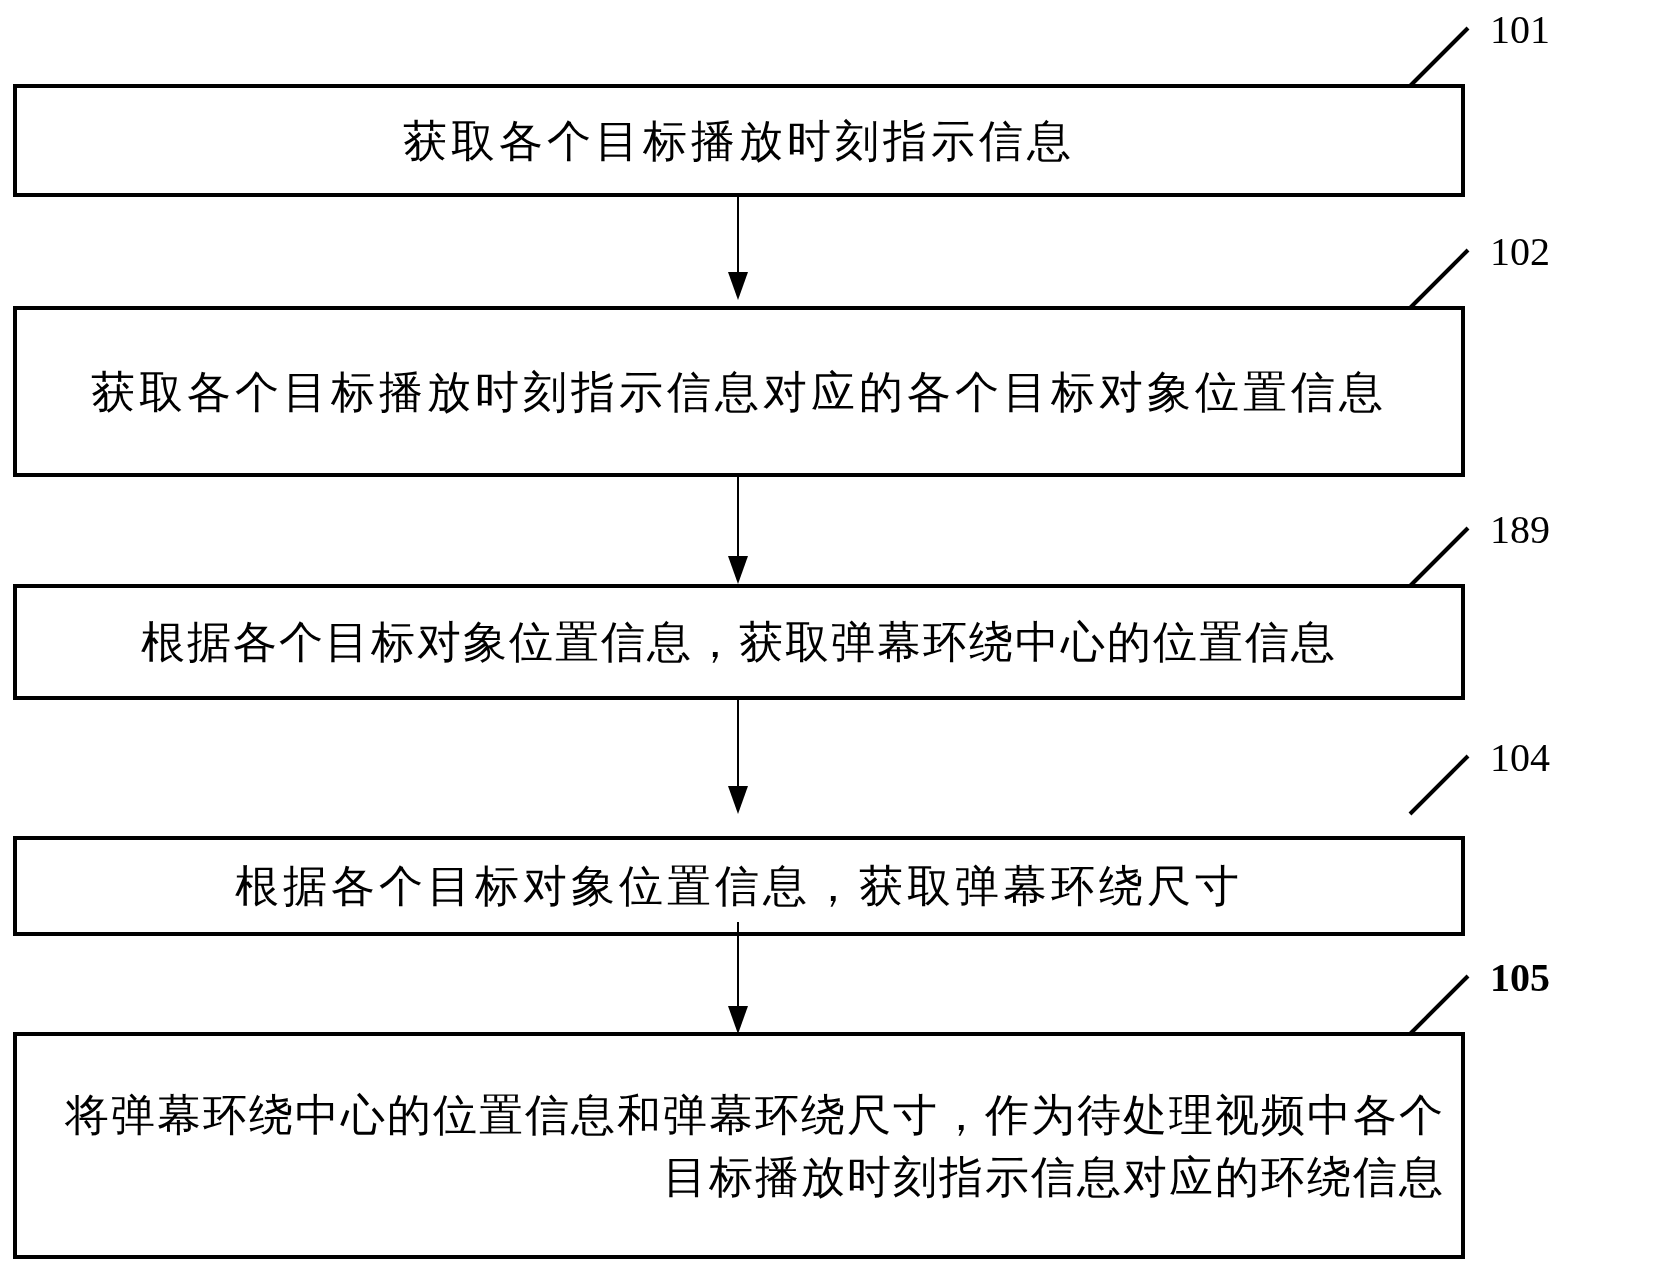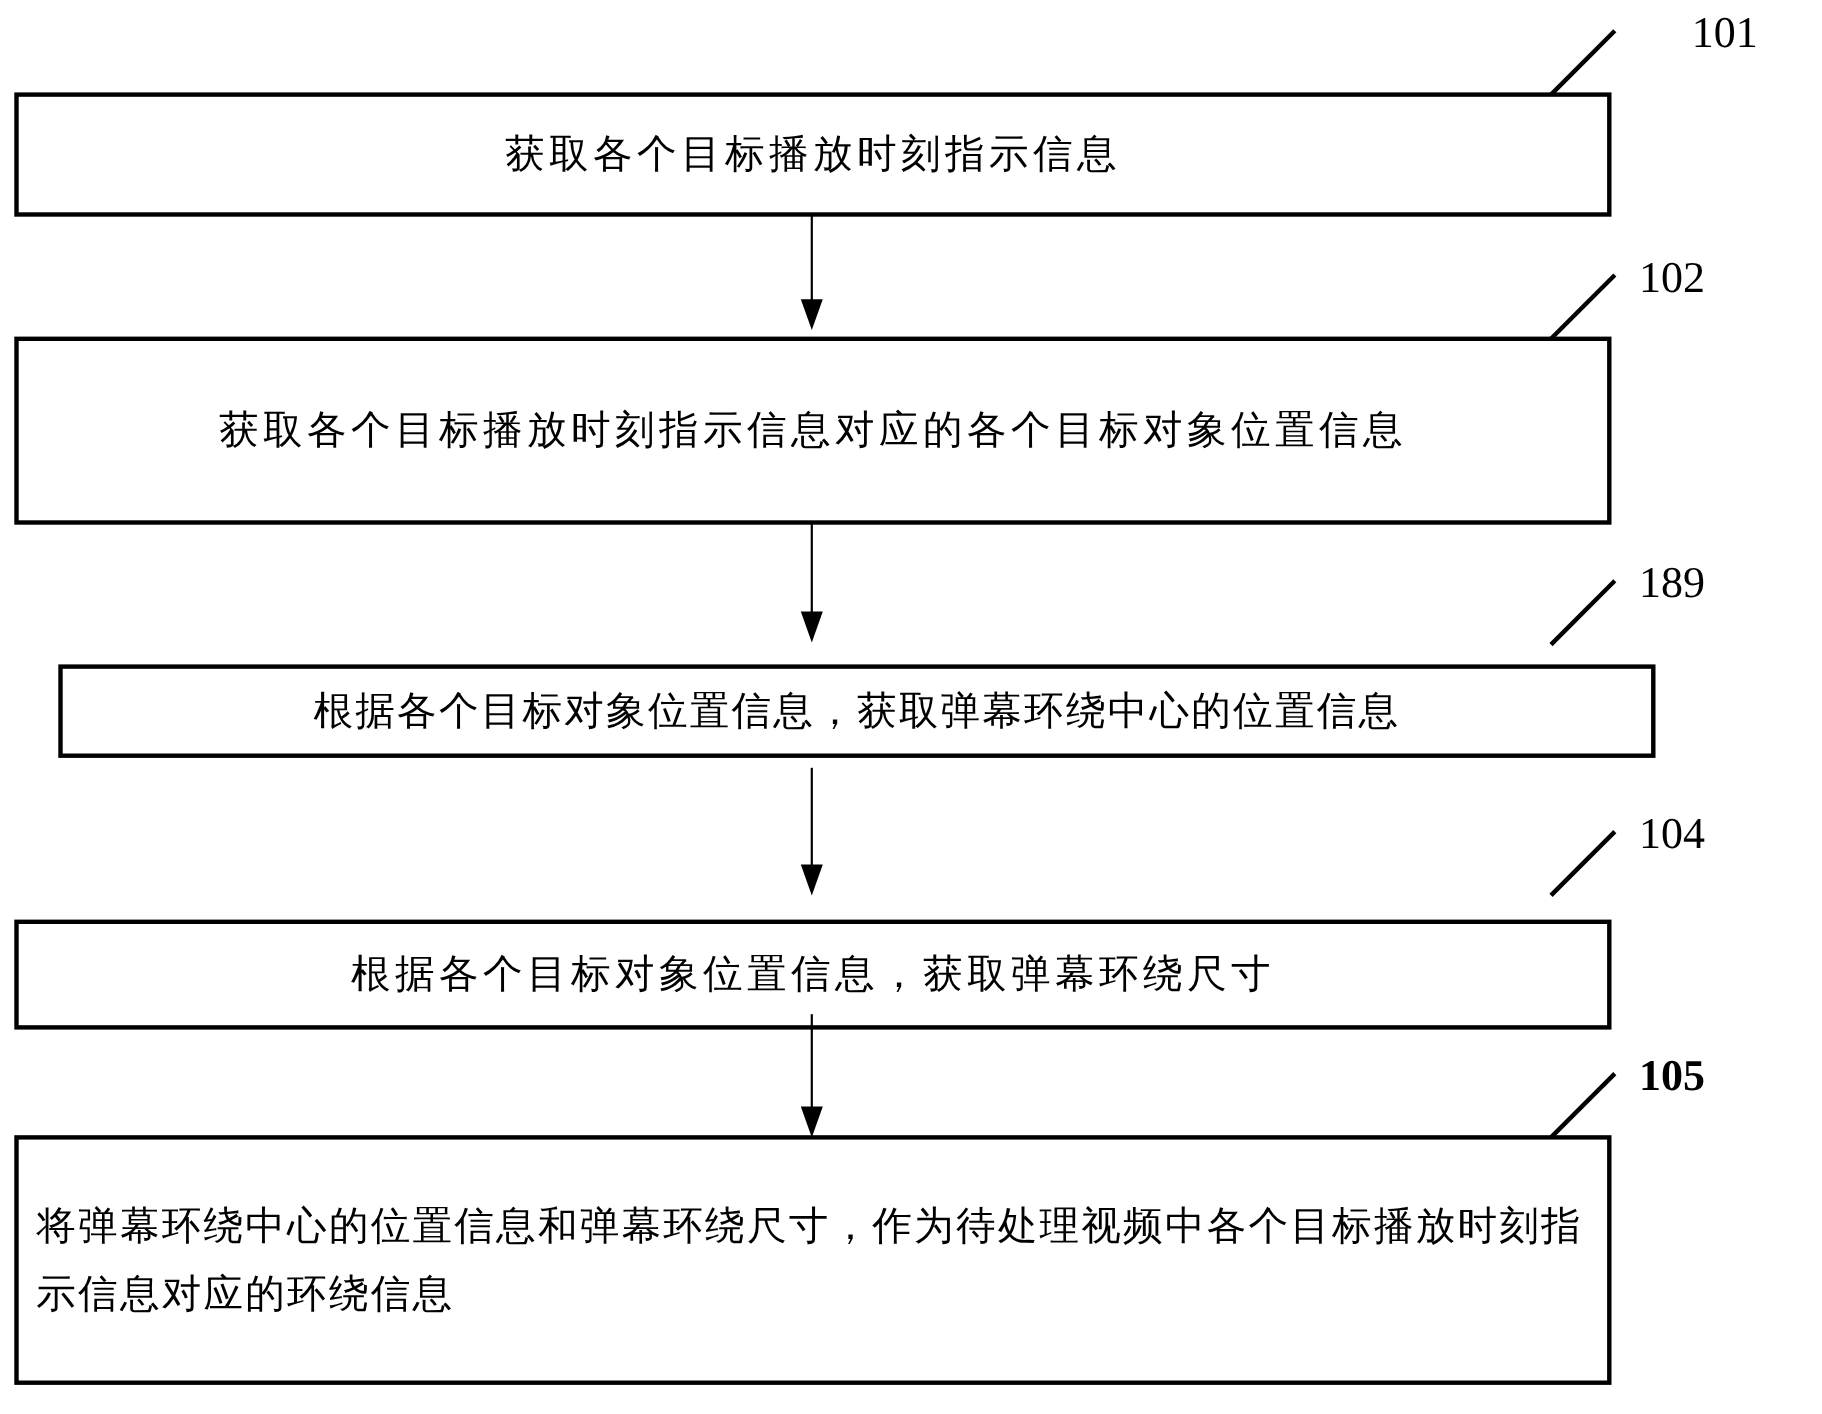--- a/index.html
+++ b/index.html
@@ -1,20 +1,20 @@
 <!DOCTYPE html>
 <html><head>
 <meta charset="utf-8">
 <style>
   html, body { margin: 0; padding: 0; background: #ffffff; }
   body { width: 1656px; height: 1285px; position: relative; overflow: hidden;
          font-family: "DejaVu Serif", "Liberation Serif", serif; color: #000; }
   .box { position: absolute; left: 13px; width: 1452px; border: 4px solid #000;
          box-sizing: border-box; display: flex; align-items: center; justify-content: center;
-         text-align: left; font-size: 36px; line-height: 62px; letter-spacing: 4px; padding: 0 8px; }
+         text-align: right; font-size: 44px; line-height: 62px; letter-spacing: 4px; padding: 0 8px; }
   .label { position: absolute; left: 1490px; font-family: "Liberation Serif", serif;
            font-size: 40px; line-height: 40px; }
   svg#lines { position: absolute; left: 0; top: 0; }
 </style>
 </head>
 <body>
 
 <svg id="lines" width="1656" height="1285">
 
   <g>
@@ -37,28 +37,28 @@
   <line x1="1410" y1="86" x2="1468" y2="28" stroke="#000" stroke-width="4"></line>
   <line x1="1410" y1="308" x2="1468" y2="250" stroke="#000" stroke-width="4"></line>
   <line x1="1410" y1="586" x2="1468" y2="528" stroke="#000" stroke-width="4"></line>
   <line x1="1410" y1="814" x2="1468" y2="756" stroke="#000" stroke-width="4"></line>
   <line x1="1410" y1="1034" x2="1468" y2="976" stroke="#000" stroke-width="4"></line>
 </svg>
 
 <div class="box" style="top:84px;height:113px;">
   <span>获取各个目标播放时刻指示信息</span>
 </div>
-<div class="label" style="top:10px;margin-left:48px;">101</div>
+<div class="label" style="top:10px;">101</div>
 
 <div class="box" style="top:306px;height:171px;padding:0 36px;">
   <span>获取各个目标播放时刻指示信息对应的各个目标对象位置信息</span>
 </div>
 <div class="label" style="top:232px;">102</div>
 
-<div class="box" style="top:604px;height:85px;letter-spacing:2px;padding:0 4px;margin-left:40px;">
+<div class="box" style="top:584px;height:116px;letter-spacing:2px;padding:0 4px;">
   <span>根据各个目标对象位置信息，获取弹幕环绕中心的位置信息</span>
 </div>
 <div class="label" style="top:510px;">189</div>
 
 <div class="box" style="top:836px;height:100px;">
   <span>根据各个目标对象位置信息，获取弹幕环绕尺寸</span>
 </div>
 <div class="label" style="top:738px;">104</div>
 
 <div class="box" style="top:1032px;height:227px;padding:0 16px;letter-spacing:2px;">

